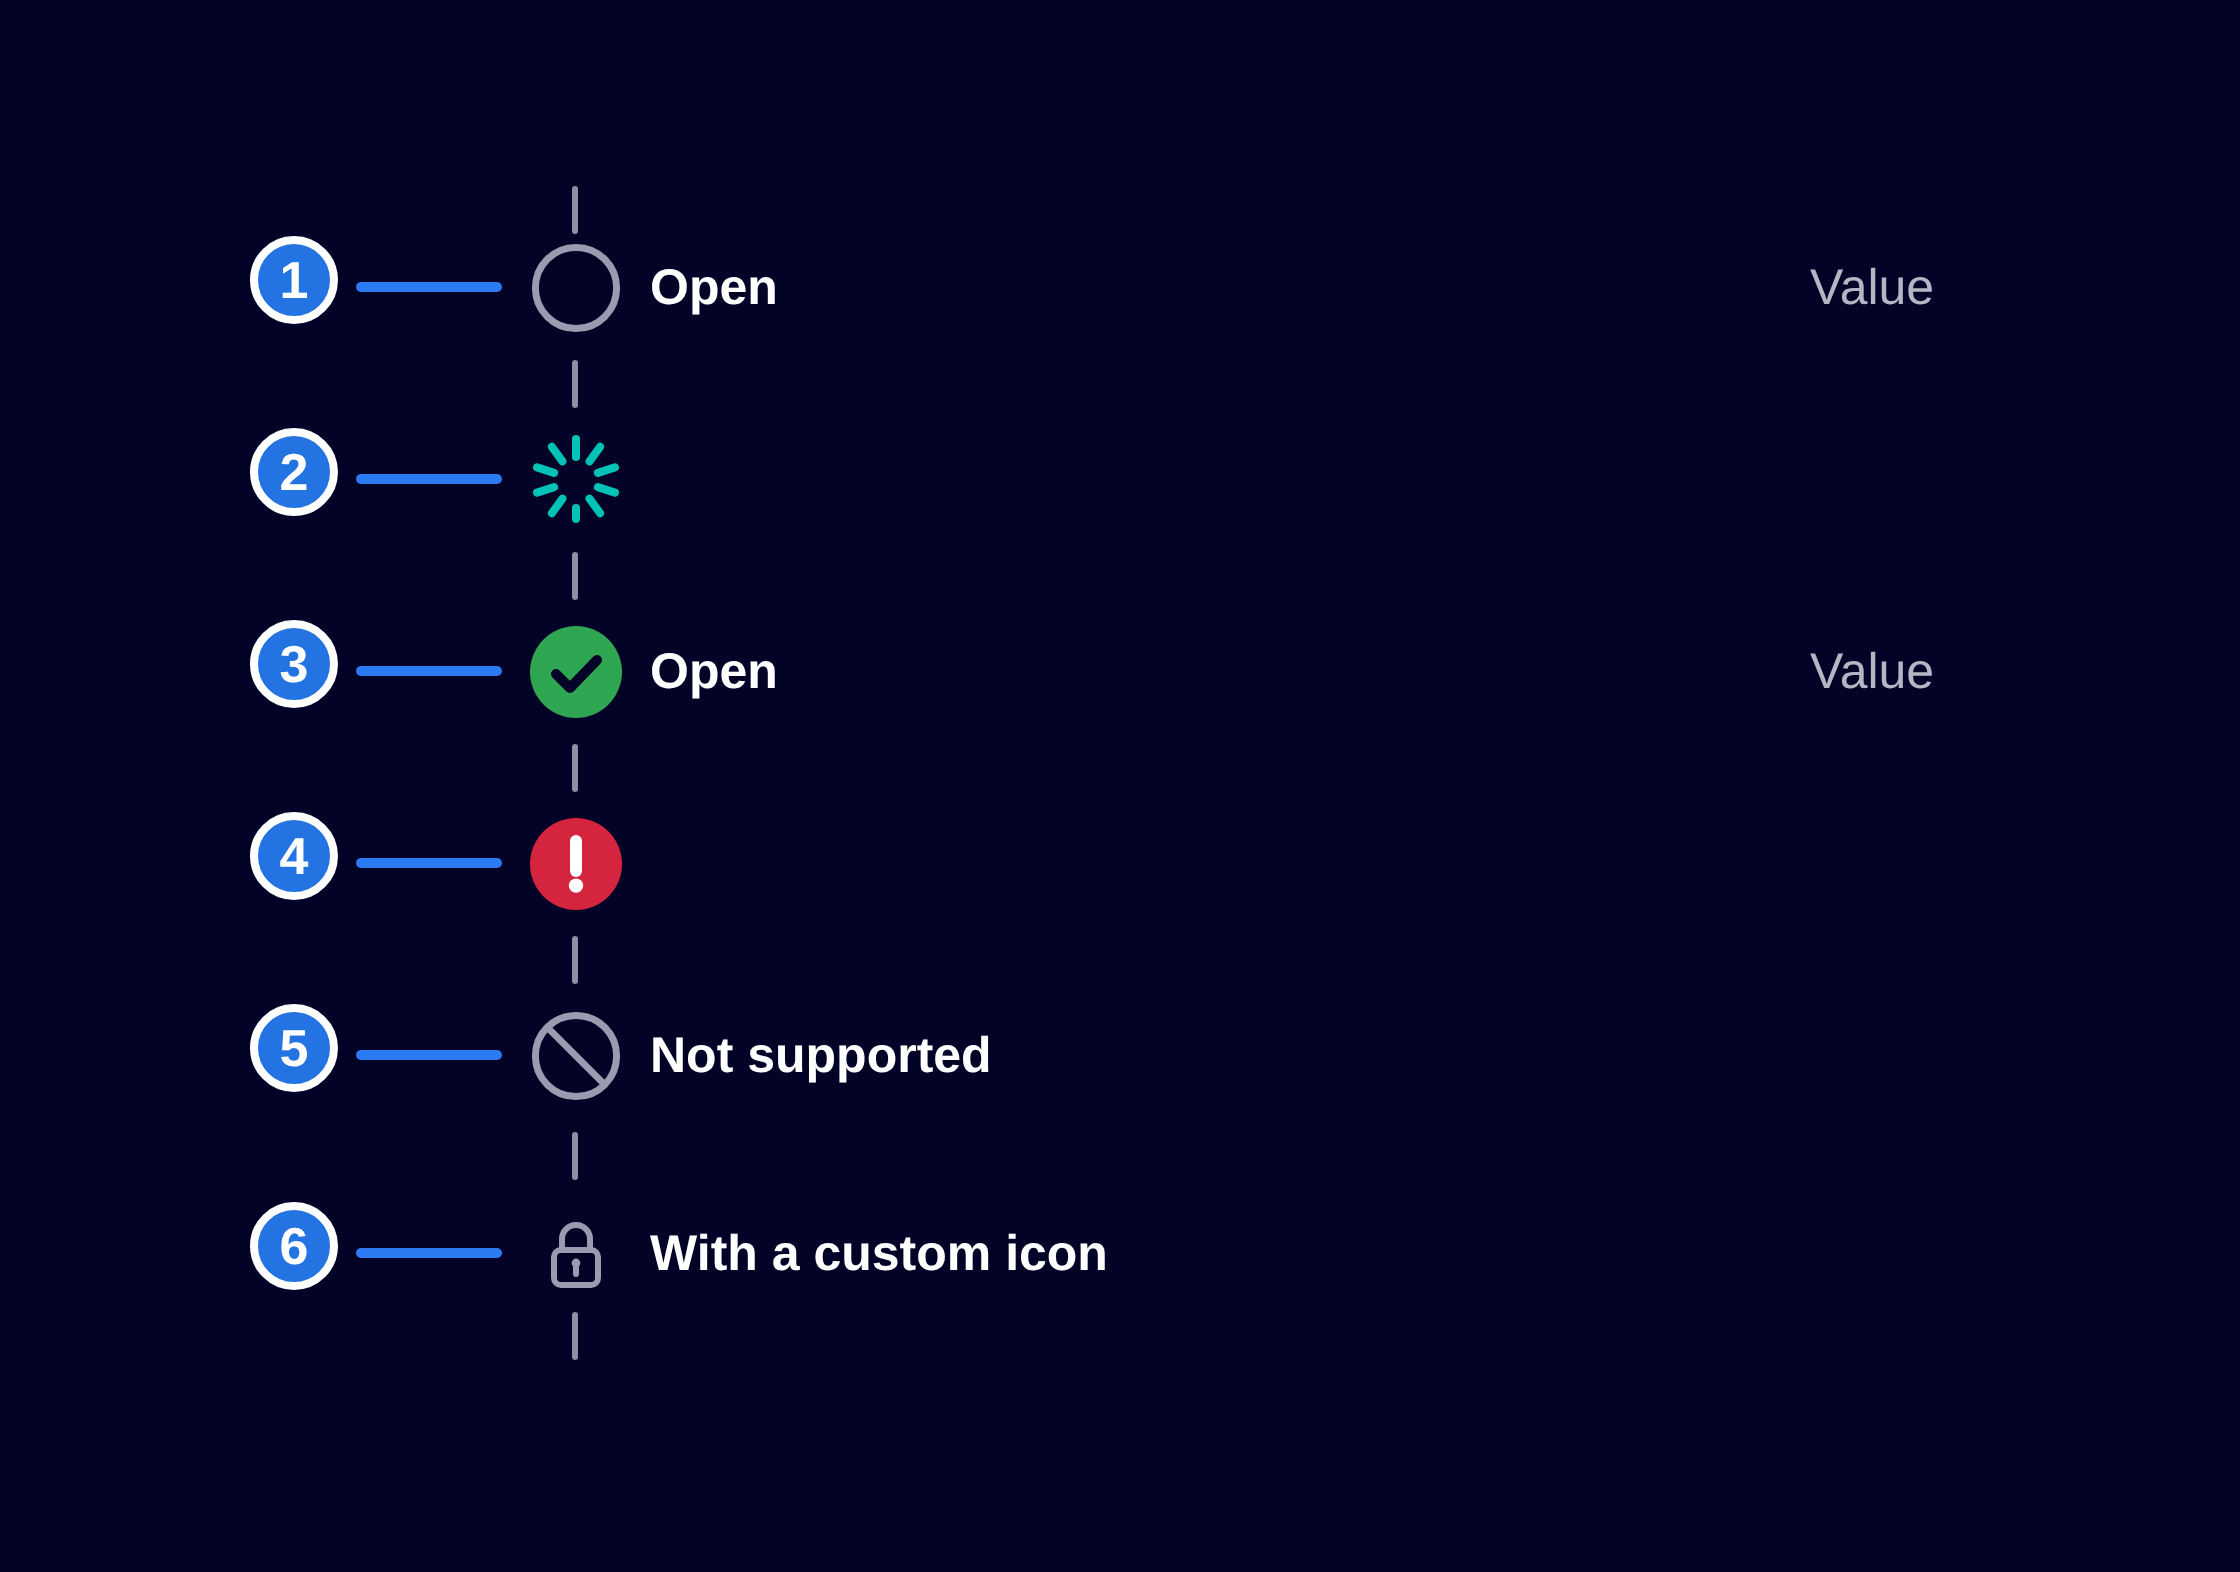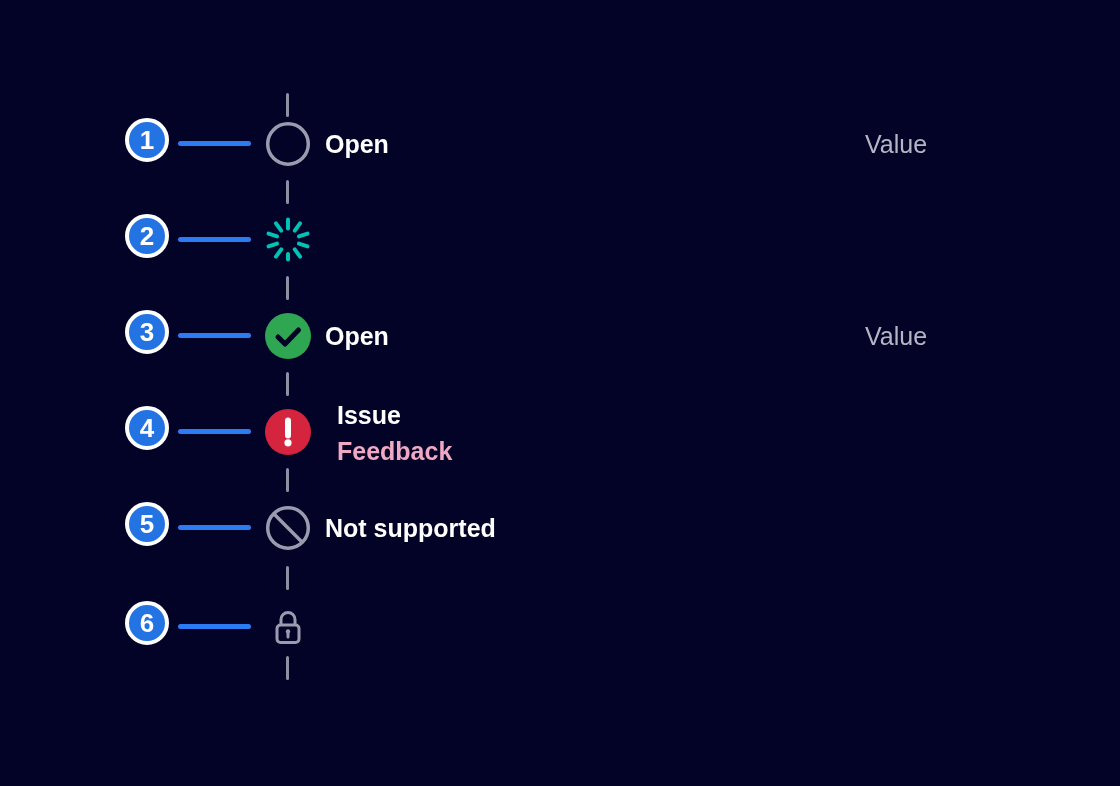--- a/index.html
+++ b/index.html
@@ -113,21 +113,21 @@
     font-size: 25px;
     font-weight: bold;
     white-space: nowrap;
   }
   .label-stack .line-main { color: var(--text-white); }
   .label-stack .line-sub { color: var(--feedback-pink); }
 
   
   .value {
     position: absolute;
-    left: 740px; top: 0;
+    left: 780px; top: 0;
     height: 52px; line-height: 52px;
     font-size: 25px;
     font-weight: 400;
     color: var(--value-gray);
     white-space: nowrap;
   }
 </style>
 </head>
 <body>
 
@@ -199,24 +199,20 @@
       <span>4</span>
     </div>
     <div class="connector"></div>
     <div class="icon">
       <svg viewBox="0 0 46 46">
         <circle class="issue-fill" cx="23" cy="23" r="23"></circle>
         <line x1="23" y1="11.5" x2="23" y2="26.5" stroke="#ffffff" stroke-width="6" stroke-linecap="round"></line>
         <circle cx="23" cy="33.8" r="3.6" fill="#ffffff"></circle>
       </svg>
     </div>
-    <div class="label-stack">
-      <div class="line-main">Issue</div>
-      <div class="line-sub">Feedback</div>
-    </div>
     <div class="value"></div>
   </div>
 
   <div class="row r5">
     <div class="badge">
       <span>5</span>
     </div>
     <div class="connector"></div>
     <div class="icon icon-gray">
       <svg viewBox="0 0 46 46">
@@ -234,16 +230,17 @@
     </div>
     <div class="connector"></div>
     <div class="icon icon-gray">
       <svg viewBox="0 0 46 46">
         <path d="M16 21 V15.5 a7 7 0 0 1 14 0 V21" fill="none" stroke="currentColor" stroke-width="3"></path>
         <rect x="12" y="21" width="22" height="17.5" rx="3.5" fill="none" stroke="currentColor" stroke-width="3"></rect>
         <circle cx="23" cy="27.5" r="2.2" fill="currentColor"></circle>
         <line x1="23" y1="29.5" x2="23" y2="33" stroke="currentColor" stroke-width="3" stroke-linecap="round"></line>
       </svg>
     </div>
+    <div class="label">With a custom icon</div>
     <div class="value"></div>
   </div>
 
 </div>
 
 </body></html>

